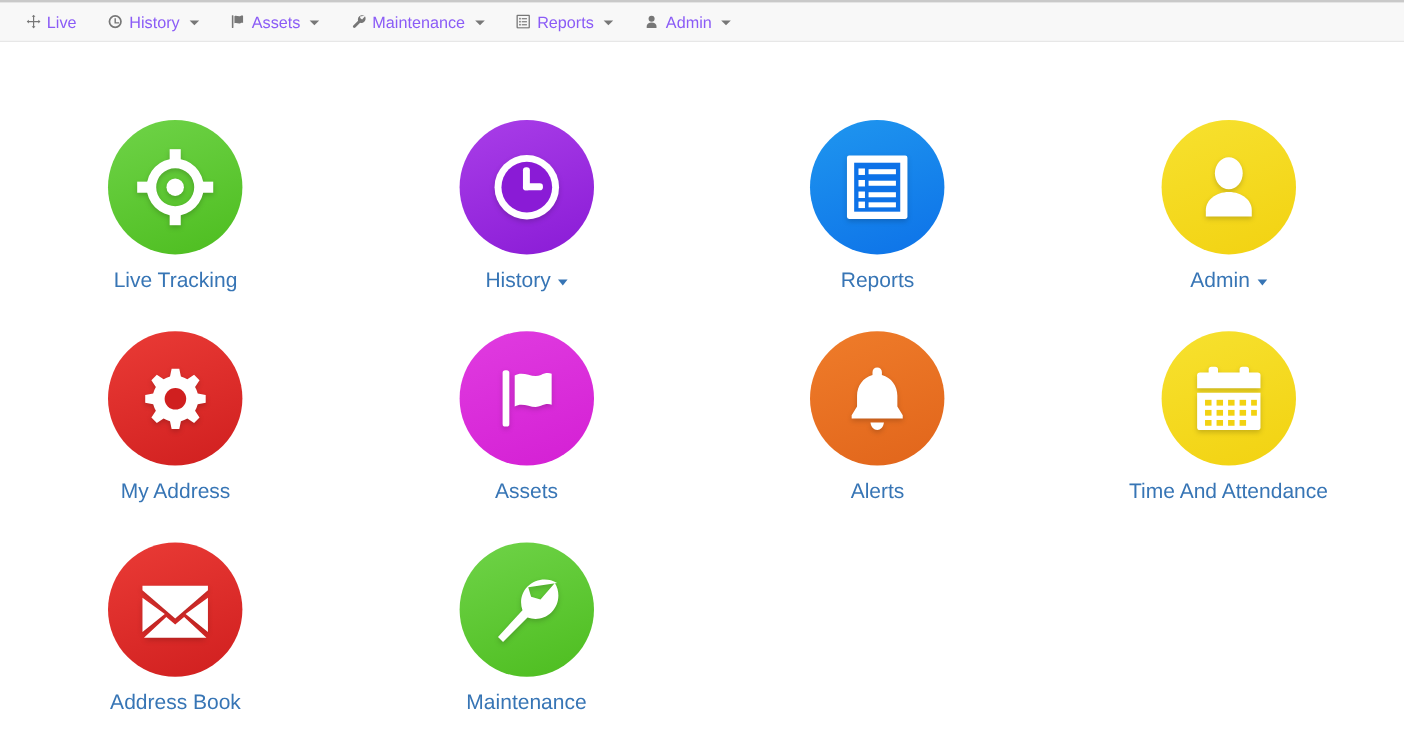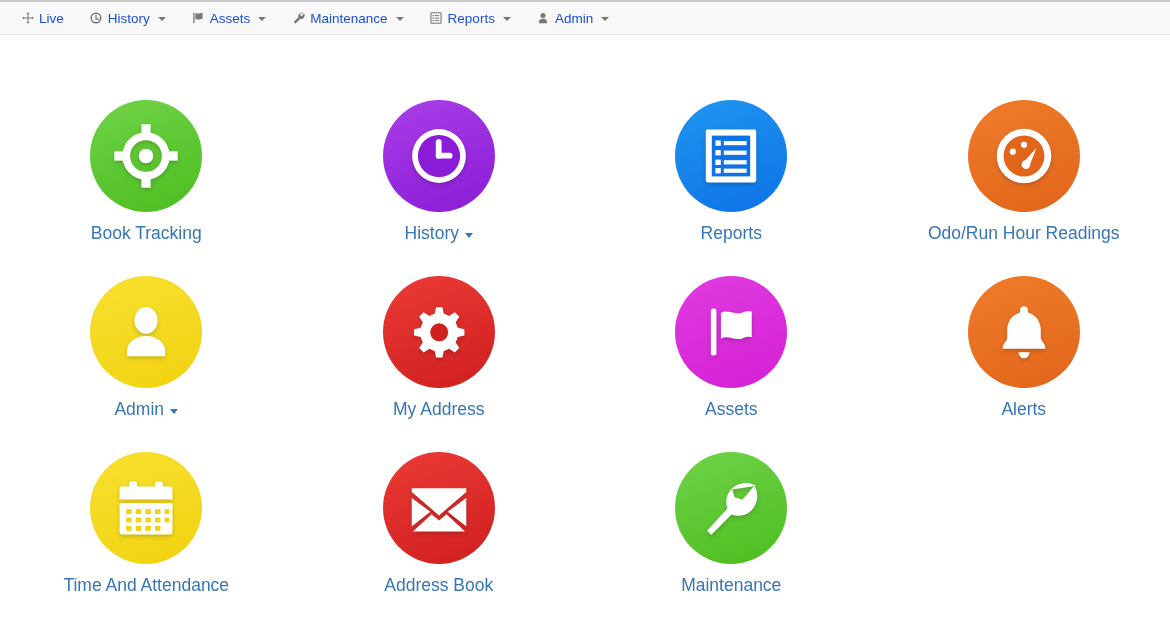--- a/index.html
+++ b/index.html
@@ -25,21 +25,21 @@
     display: flex;
     align-items: center;
     padding-left: 8px;
   }
   .nav-item {
     display: flex;
     align-items: center;
     gap: 5px;
     padding: 0 13px;
     height: 33px;
-    color: #1d4ed8;
+    color: #8b5cf6;
     font-size: 13.5px;
     cursor: pointer;
     text-decoration: none;
     white-space: nowrap;
   }
   .nav-ico {
     display: inline-flex;
     align-items: center;
     justify-content: center;
     width: 13px;
@@ -180,21 +180,21 @@
               <rect x="43" y="76" width="14" height="22"></rect>
               <rect x="2" y="43" width="22" height="14"></rect>
               <rect x="76" y="43" width="22" height="14"></rect>
               <path d="M50 14a36 36 0 1 0 0 72 36 36 0 0 0 0-72zm0 12a24 24 0 1 1 0 48 24 24 0 0 1 0-48z"></path>
               <circle cx="50" cy="50" r="11"></circle>
             </g>
           </svg>
         </span>
       </div>
       <div class="tile-label">
-        <span>Book Tracking</span>
+        <span>Live Tracking</span>
       </div>
     </a>
     <a class="tile">
       <div class="circle" style="background: linear-gradient(160deg, rgb(169, 62, 232) 0%, rgb(138, 27, 214) 100%);">
         <span>
           <svg width="64" height="64" viewBox="0 0 100 100" xmlns="http://www.w3.org/2000/svg">
             <circle cx="50" cy="50" r="42" fill="#ffffff"></circle>
             <circle cx="50" cy="50" r="33" fill="#8a1bd6"></circle>
             <g fill="#ffffff">
               <rect x="45" y="24" width="9" height="30" rx="4"></rect>
@@ -222,36 +222,20 @@
               <rect x="24" y="56" width="9" height="9"></rect>
               <rect x="38" y="57" width="38" height="7"></rect>
               <rect x="24" y="70" width="9" height="9"></rect>
               <rect x="38" y="71" width="38" height="7"></rect>
             </g>
           </svg>
         </span>
       </div>
       <div class="tile-label">
         <span>Reports</span>
-      </div>
-    </a>
-    <a class="tile">
-      <div class="circle" style="background: linear-gradient(160deg, rgb(239, 124, 42) 0%, rgb(225, 101, 27) 100%);">
-        <span>
-          <svg width="62" height="62" viewBox="0 0 100 100" xmlns="http://www.w3.org/2000/svg">
-            <circle cx="50" cy="50" r="44" fill="#ffffff"></circle>
-            <circle cx="50" cy="50" r="33" fill="#e1651b"></circle>
-            <circle cx="32" cy="43" r="5" fill="#ffffff"></circle>
-            <circle cx="50" cy="32" r="5" fill="#ffffff"></circle>
-            <path fill="#ffffff" d="M70 37L52 57a7 7 0 1 0 8 6z"></path>
-          </svg>
-        </span>
-      </div>
-      <div class="tile-label">
-        <span>Odo/Run Hour Readings</span>
       </div>
     </a>
     <a class="tile">
       <div class="circle" style="background: linear-gradient(160deg, rgb(247, 225, 47) 0%, rgb(242, 210, 17) 100%);">
         <span>
           <svg width="58" height="58" viewBox="0 0 100 100" xmlns="http://www.w3.org/2000/svg">
             <g fill="#ffffff">
               <ellipse cx="50" cy="30" rx="20" ry="23"></ellipse>
               <path d="M50 57c-19 0-33 12-33 26v9h66v-9c0-14-14-26-33-26z"></path>
             </g>

